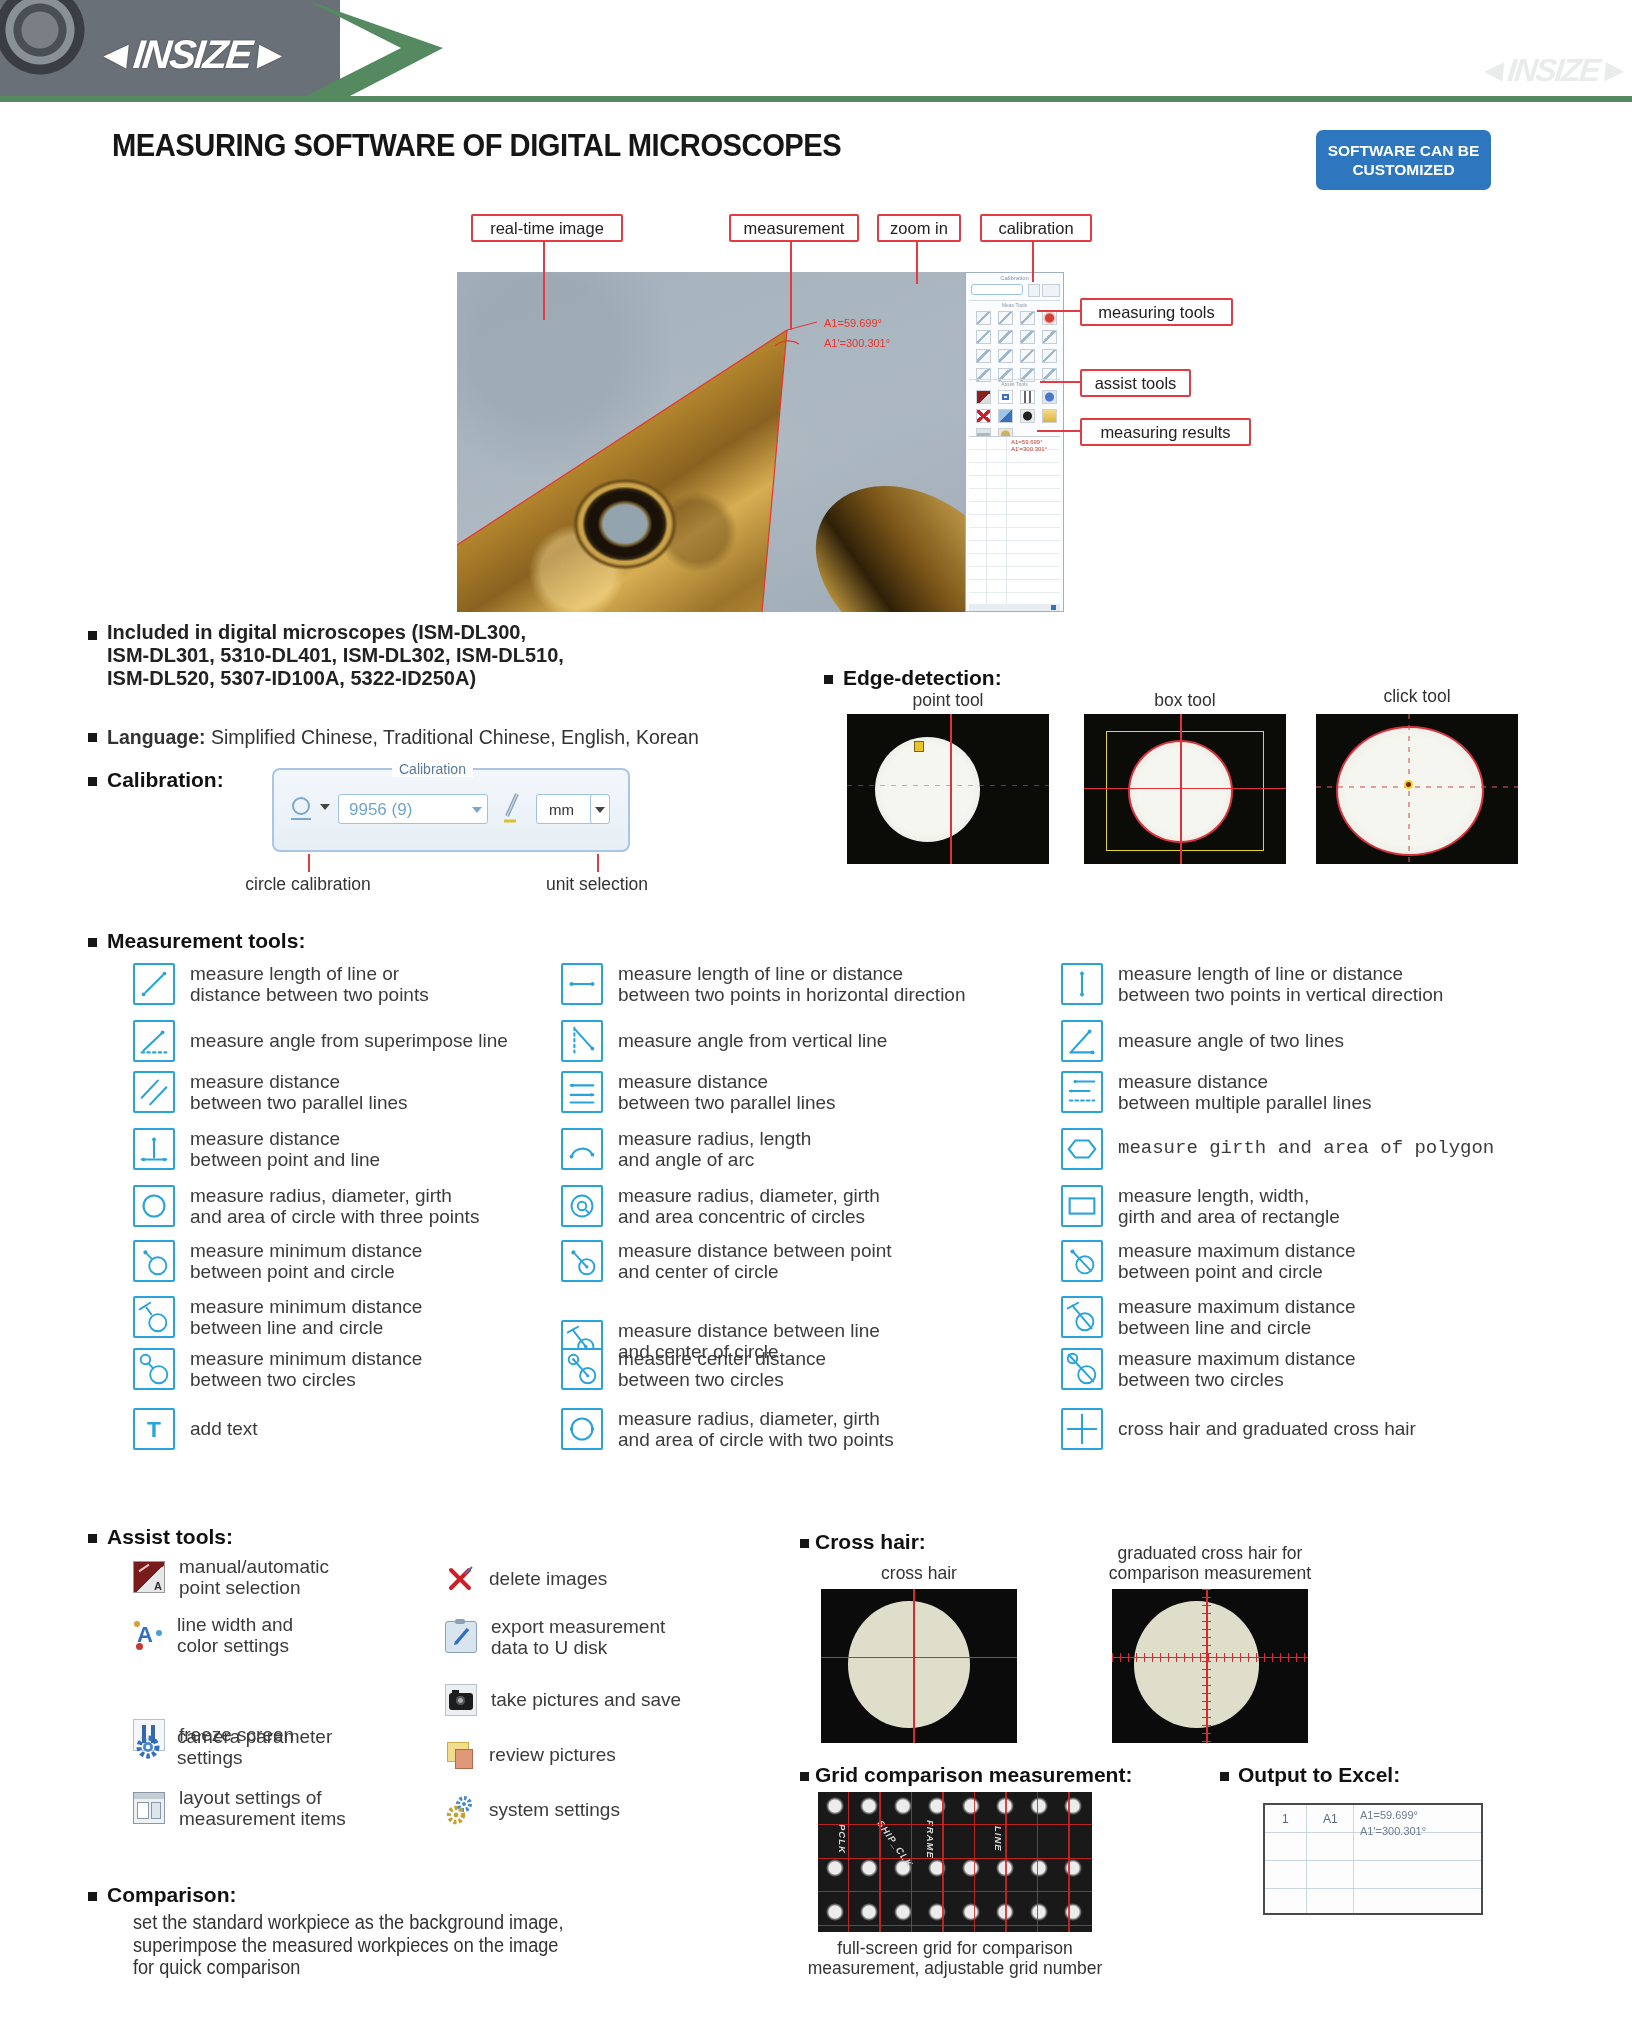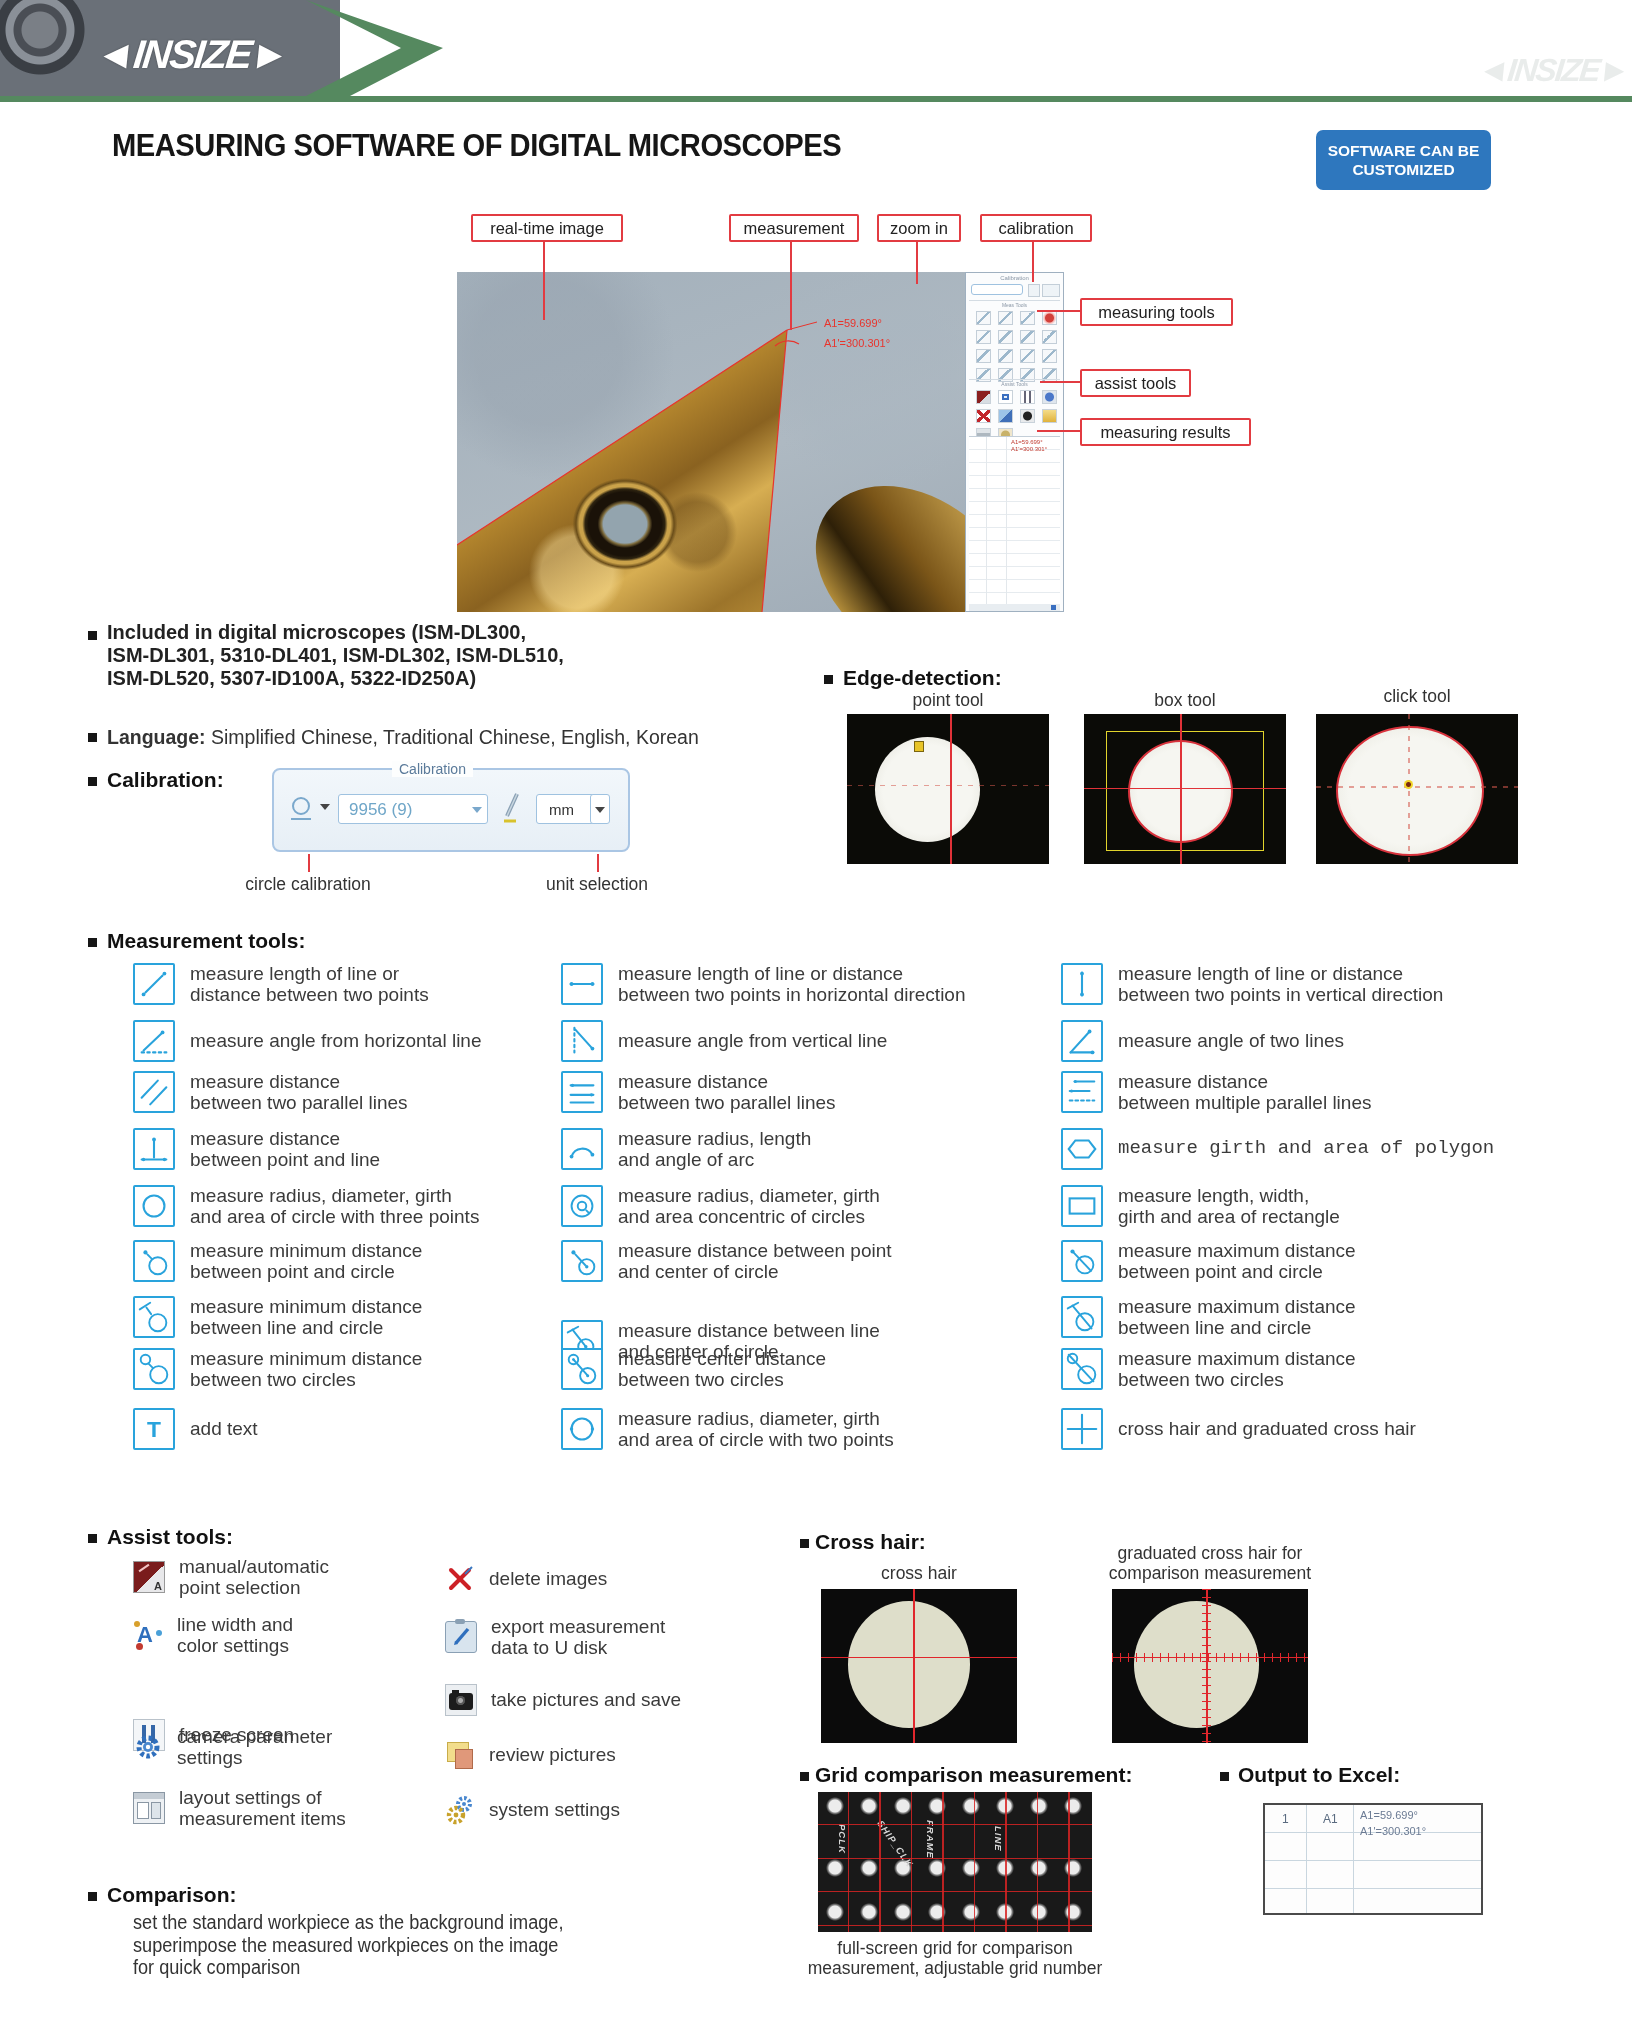--- a/index.html
+++ b/index.html
@@ -300,21 +300,21 @@
   <div class="titem" style="left:133px;top:1020px;">
       <span class="ticon">
         <svg class="g" width="38" height="38" viewBox="0 0 40 40">
           <g stroke="#29a3dc" stroke-width="2.2" fill="none" stroke-linecap="round">
             <line x1="7" y1="32" x2="33" y2="32" stroke-dasharray="2.5 3.5"></line>
             <line x1="9" y1="30" x2="29" y2="11"></line>
           </g>
           <circle cx="29" cy="11" r="2" fill="#29a3dc"></circle>
         </svg>
       </span>
-      <span class="tlabel pre">measure angle from horizontal line</span>
+      <span class="tlabel pre">measure angle from superimpose line</span>
     </div>
   <div class="titem" style="left:133px;top:1071px;">
       <span class="ticon">
         <svg class="g" width="38" height="38" viewBox="0 0 40 40">
           <g stroke="#29a3dc" stroke-width="2.2" fill="none" stroke-linecap="round">
             <line x1="7" y1="26" x2="24" y2="8"></line>
             <line x1="16" y1="33" x2="33" y2="15"></line>
           </g>
         </svg>
       </span>

